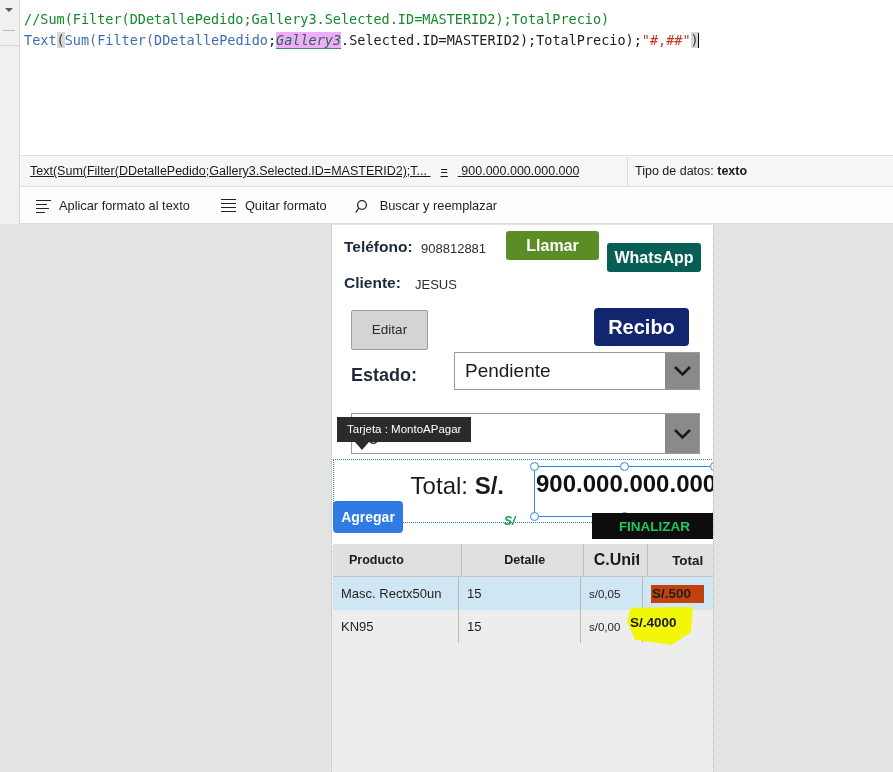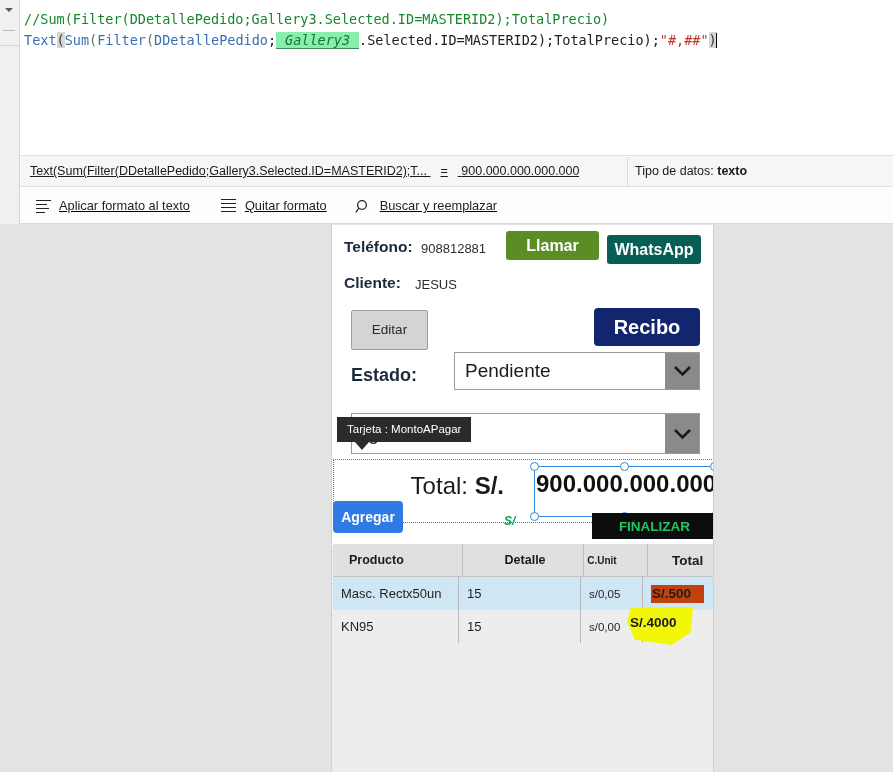--- a/index.html
+++ b/index.html
@@ -71,23 +71,23 @@
   .fx-line { height: 21px; }
   .tok-comment { color: #14892c; font-style: normal; }
   .tok-fn      { color: #3a6fb5; }
   .tok-paren   { color: #6a6a6a; }
   .tok-ident   { color: #3a6fb5; }
   .tok-plain   { color: #202020; }
   .tok-string  { color: #c0392b; }
   .tok-highlight {
     color: #1f6f3e;
     font-style: italic;
-    background: #86efac;
+    background: #f0abfc;
     border-bottom: 1px solid #3f8a5c;
-    padding: 0 9px;
+    padding: 0 0;
     text-align: right;
   }
   .paren-match {
     background: #d6d6d6;
     color: #3a3a3a;
   }
   .fx-caret {
     display: inline-block;
     width: 1px;
     height: 15px;
@@ -137,21 +137,20 @@
   .fx-toolbar {
     position: absolute;
     left: 20px; top: 188px;
     width: 873px;
     height: 36px;
     background: #fdfdfd;
     display: flex;
     align-items: center;
     box-sizing: border-box;
     border-bottom: 1px solid #dcdcdc;
-    text-decoration: underline;
   }
   .tb-item {
     display: flex;
     align-items: center;
     gap: 8px;
     font-size: 12.8px;
     color: #1f1f1f;
     cursor: default;
     white-space: nowrap;
   }
@@ -415,21 +414,21 @@
     height: 100%;
     display: flex;
     align-items: center;
   }
   .dt-c-prod { width: 125px; }
   .dt-c-det  { width: 122px; border-left: 1px solid #b9b9b9; }
   .dt-c-unit { width: 62px;  border-left: 1px solid #b9b9b9; font-size: 11.5px; }
   .dt-c-tot  { width: 72px;  border-left: 1px solid #b9b9b9; font-weight: bold; font-size: 13.5px; }
   .dt-head .dt-c { border-left-color: #bdbdbd; margin-left: 8px; }
   .dt-head .dt-c-det { padding-left: 42px; }
-  .dt-head .dt-c-unit { padding-left: 3px; font-size: 10px; }
+  .dt-head .dt-c-unit { padding-left: 10px; font-size: 16px; }
   .dt-head .dt-c-tot { padding-left: 24px; font-size: 13.5px; }
   .hl-solid {
     background: #c2410c;
     padding: 1px 13px 2px 1px;
   }
 
   
   .marker-blob {
     position: absolute;
     left: 295px; top: 382px;
@@ -517,27 +516,27 @@
 </div>
 
 <div class="workspace">
   <div class="canvas">
     <div class="canvas-white"></div>
 
     <div class="lbl-strong" style="left:12px; top:13px;">Teléfono:</div>
     <div class="lbl-value" style="left:89px; top:16px;">908812881</div>
 
     <div class="app-btn" style="left:174px; top:6px; width:93px; height:29px; background:#5b8c26; font-size:16px;">Llamar</div>
-    <div class="app-btn" style="left:275px; top:10px; width:94px; height:29px; background:#075e54; font-size:16px;">WhatsApp</div>
+    <div class="app-btn" style="left:275px; top:18px; width:94px; height:29px; background:#075e54; font-size:16px;">WhatsApp</div>
 
     <div class="lbl-strong" style="left:12px; top:49px;">Cliente:</div>
     <div class="lbl-value" style="left:83px; top:52px;">JESUS</div>
 
     <div class="app-btn btn-editar" style="left:19px; top:85px; width:75px; height:38px; font-size:13.5px;">Editar</div>
-    <div class="app-btn" style="left:262px; top:83px; width:106px; height:38px; background:#11266e; border-radius:4px; font-size:20px;">Recibo</div>
+    <div class="app-btn" style="left:262px; top:83px; width:95px; height:38px; background:#11266e; border-radius:4px; font-size:20px;">Recibo</div>
 
     <div class="lbl-strong" style="left:19px; top:140px; font-size:18px;">Estado:</div>
     <div class="app-dd" style="left:122px; top:127px; width:246px; height:38px;">
       <span class="dd-text">Pendiente</span>
       <span class="dd-arrow">
         <svg width="19" height="12" viewBox="0 0 19 12">
           <polyline points="2,2 9.5,9.5 17,2" fill="none" stroke="#1a1a1a" stroke-width="2.6"></polyline>
         </svg>
       </span>
     </div>

